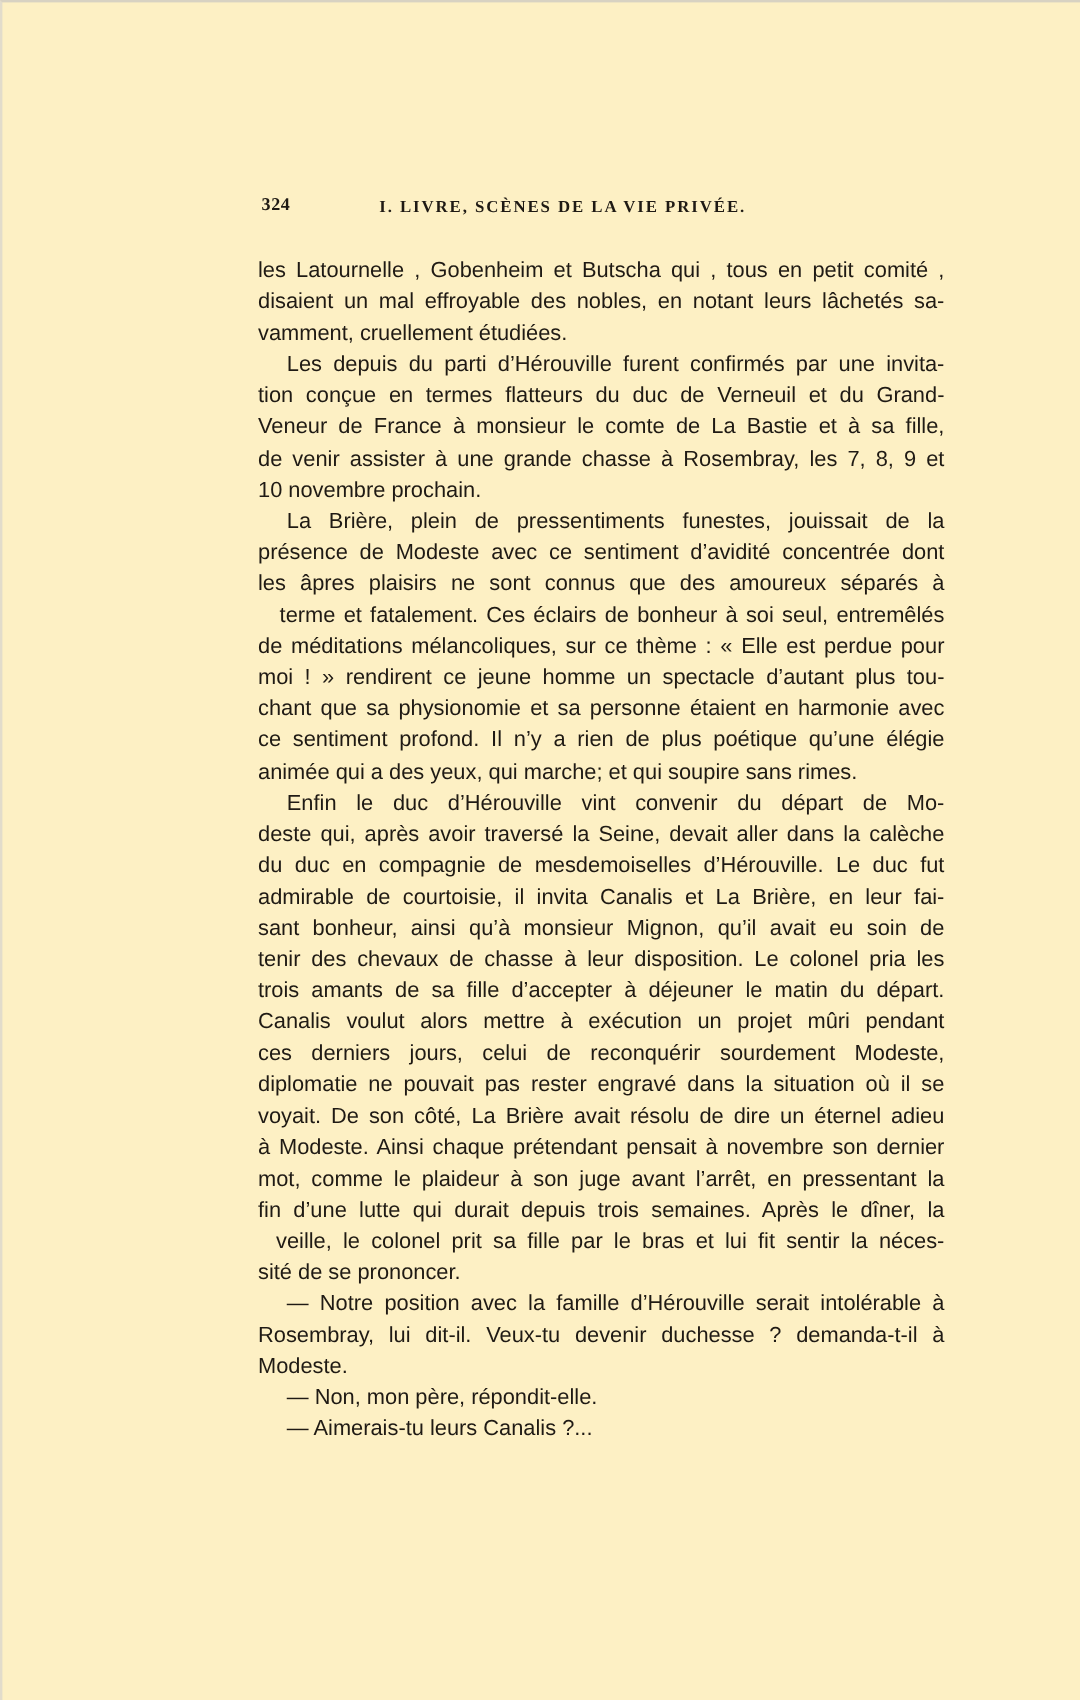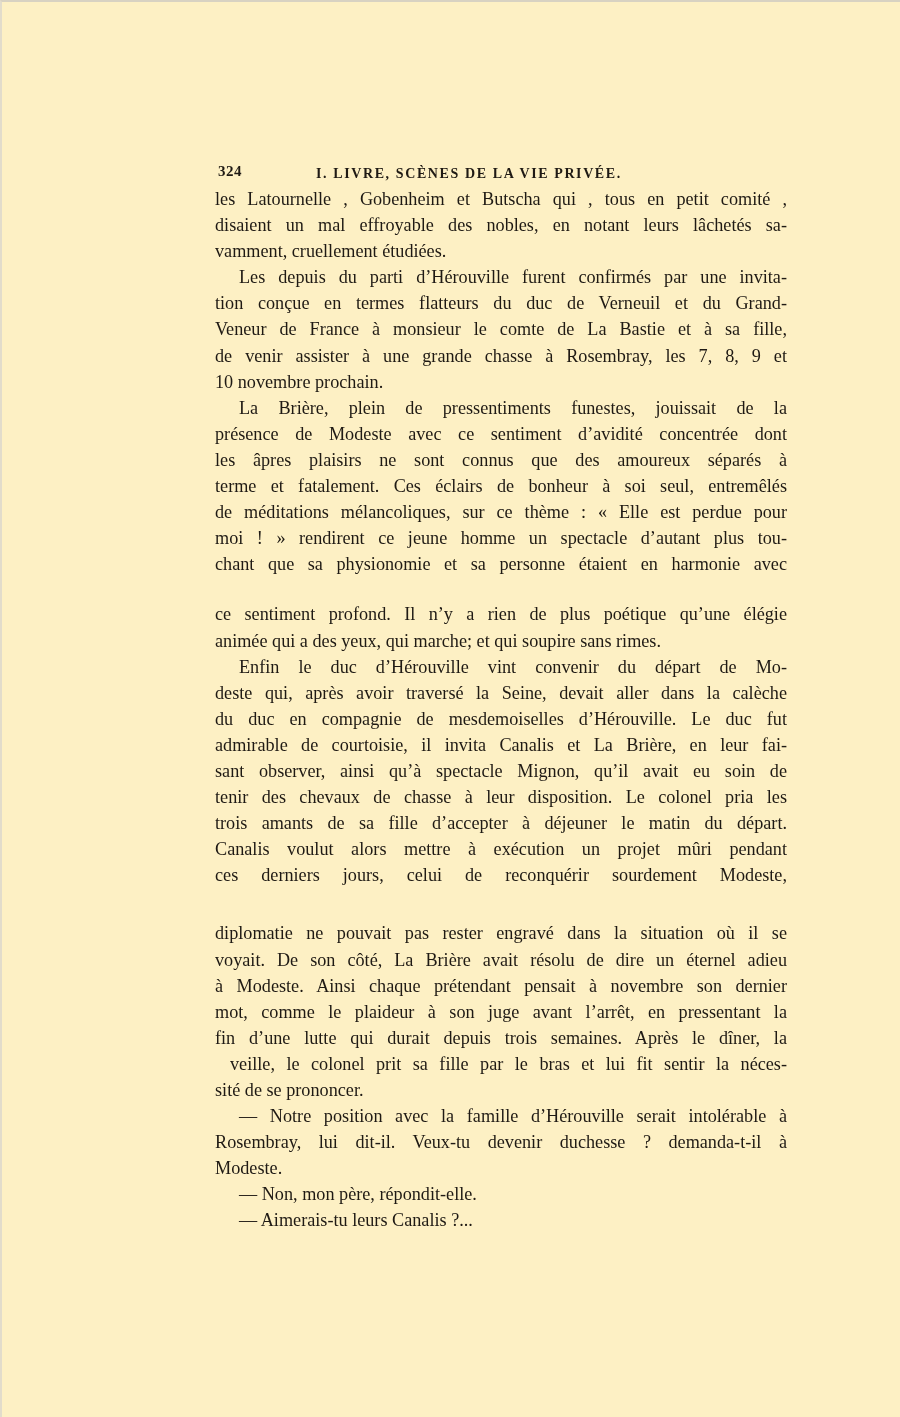--- a/index.html
+++ b/index.html
@@ -22,23 +22,23 @@
     position: absolute; left: 2px; top: 0;
     font-size: 15px; font-weight: bold; letter-spacing: 0.5px;
   }
   .running-head {
     position: absolute; left: 100px; top: 3px;
     font-size: 15px; font-weight: bold; letter-spacing: 1.6px;
     font-variant: small-caps; text-transform: uppercase;
     font-size: 14px;
   }
   .text-block {
-    position: absolute; left: 215px; top: 186px; width: 572px;
+    position: absolute; left: 215px; top: 212px; width: 572px;
     font-size: 18.2px; line-height: 26.1px;
-    font-family: Liberation Serif, serif;
+    font-family: Liberation Sans, sans-serif;
     font-stretch: condensed;
   }
   .text-block p { margin: 0; text-align: justify; text-align-last: left; }
   .line {
     display: block; white-space: nowrap; text-align: justify; text-align-last: justify;
     height: 26.1px;
   }
   .line.last { text-align-last: left; }
   .indent { padding-left: 24px; }
 </style>
@@ -62,38 +62,38 @@
       <span class="line indent" style="display: block;">Les depuis du parti d’Hérouville furent confirmés par une invita-</span>
       <span class="line" style="display: block;">tion conçue en termes flatteurs du duc de Verneuil et du Grand-</span>
       <span class="line" style="display: block;">Veneur de France à monsieur le comte de La Bastie et à sa fille,</span>
       <span class="line" style="display: block;">de venir assister à une grande chasse à Rosembray, les 7, 8, 9 et</span>
       <span class="line last" style="display: block;">10 novembre prochain.</span>
     </p>
     <p>
       <span class="line indent" style="display: block;">La Brière, plein de pressentiments funestes, jouissait de la</span>
       <span class="line" style="display: block;">présence de Modeste avec ce sentiment d’avidité concentrée dont</span>
       <span class="line" style="display: block;">les âpres plaisirs ne sont connus que des amoureux séparés à</span>
-      <span class="line" style="display: block;">terme et fatalement. Ces éclairs de bonheur à soi seul, entremêlés</span>
+      <span class="line" style="display: block; margin-left: 18px;">terme et fatalement. Ces éclairs de bonheur à soi seul, entremêlés</span>
       <span class="line" style="display: block;">de méditations mélancoliques, sur ce thème : « Elle est perdue pour</span>
       <span class="line" style="display: block;">moi ! » rendirent ce jeune homme un spectacle d’autant plus tou-</span>
       <span class="line" style="display: block;">chant que sa physionomie et sa personne étaient en harmonie avec</span>
-      <span class="line" style="display: block; margin-top: 24px;">ce sentiment profond. Il n’y a rien de plus poétique qu’une élégie</span>
+      <span class="line" style="display: block;">ce sentiment profond. Il n’y a rien de plus poétique qu’une élégie</span>
       <span class="line last" style="display: block;">animée qui a des yeux, qui marche; et qui soupire sans rimes.</span>
     </p>
     <p>
       <span class="line indent" style="display: block;">Enfin le duc d’Hérouville vint convenir du départ de Mo-</span>
       <span class="line" style="display: block;">deste qui, après avoir traversé la Seine, devait aller dans la calèche</span>
       <span class="line" style="display: block;">du duc en compagnie de mesdemoiselles d’Hérouville. Le duc fut</span>
       <span class="line" style="display: block;">admirable de courtoisie, il invita Canalis et La Brière, en leur fai-</span>
-      <span class="line" style="display: block;">sant observer, ainsi qu’à spectacle Mignon, qu’il avait eu soin de</span>
+      <span class="line" style="display: block;">sant bonheur, ainsi qu’à monsieur Mignon, qu’il avait eu soin de</span>
       <span class="line" style="display: block;">tenir des chevaux de chasse à leur disposition. Le colonel pria les</span>
       <span class="line" style="display: block;">trois amants de sa fille d’accepter à déjeuner le matin du départ.</span>
       <span class="line" style="display: block;">Canalis voulut alors mettre à exécution un projet mûri pendant</span>
       <span class="line" style="display: block;">ces derniers jours, celui de reconquérir sourdement Modeste,</span>
-      <span class="line" style="display: block; margin-top: 32px;">diplomatie ne pouvait pas rester engravé dans la situation où il se</span>
+      <span class="line" style="display: block;">diplomatie ne pouvait pas rester engravé dans la situation où il se</span>
       <span class="line" style="display: block;">voyait. De son côté, La Brière avait résolu de dire un éternel adieu</span>
       <span class="line" style="display: block;">à Modeste. Ainsi chaque prétendant pensait à novembre son dernier</span>
       <span class="line" style="display: block;">mot, comme le plaideur à son juge avant l’arrêt, en pressentant la</span>
       <span class="line" style="display: block;">fin d’une lutte qui durait depuis trois semaines. Après le dîner, la</span>
       <span class="line" style="display: block; margin-left: 15px;">veille, le colonel prit sa fille par le bras et lui fit sentir la néces-</span>
       <span class="line last" style="display: block;">sité de se prononcer.</span>
     </p>
     <p>
       <span class="line indent" style="display: block;">— Notre position avec la famille d’Hérouville serait intolérable à</span>
       <span class="line" style="display: block;">Rosembray, lui dit-il. Veux-tu devenir duchesse ? demanda-t-il à</span>

